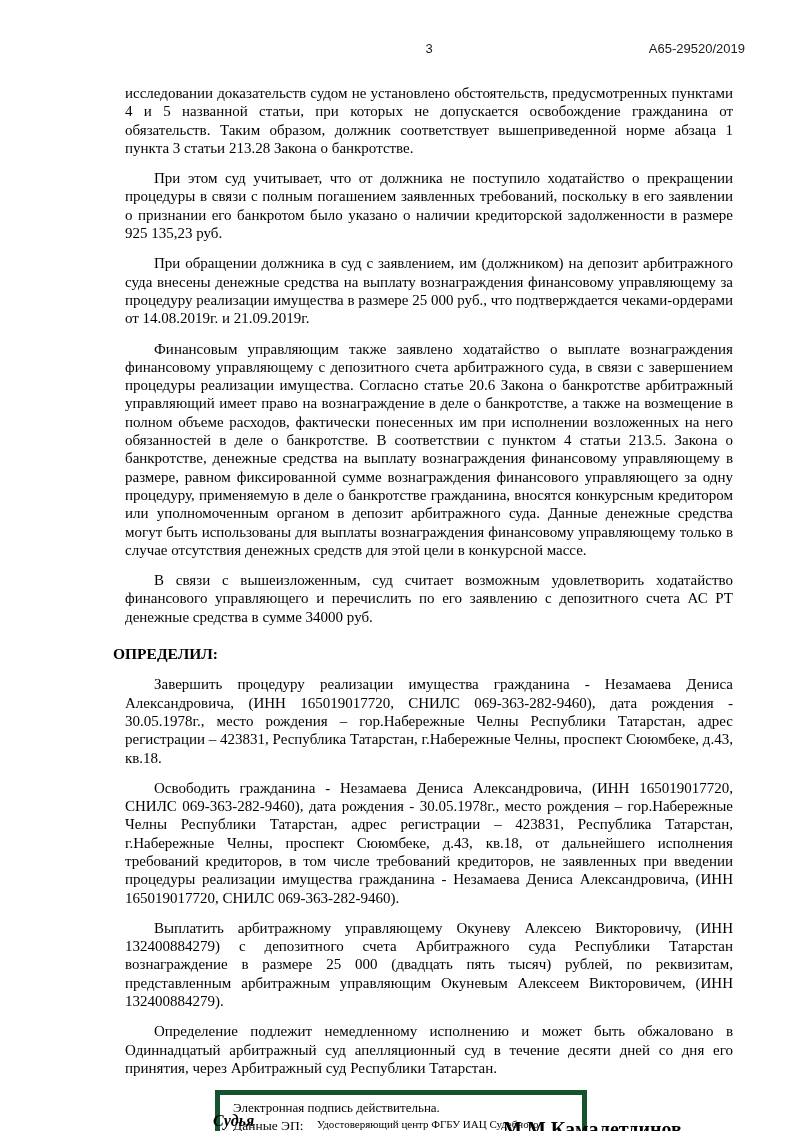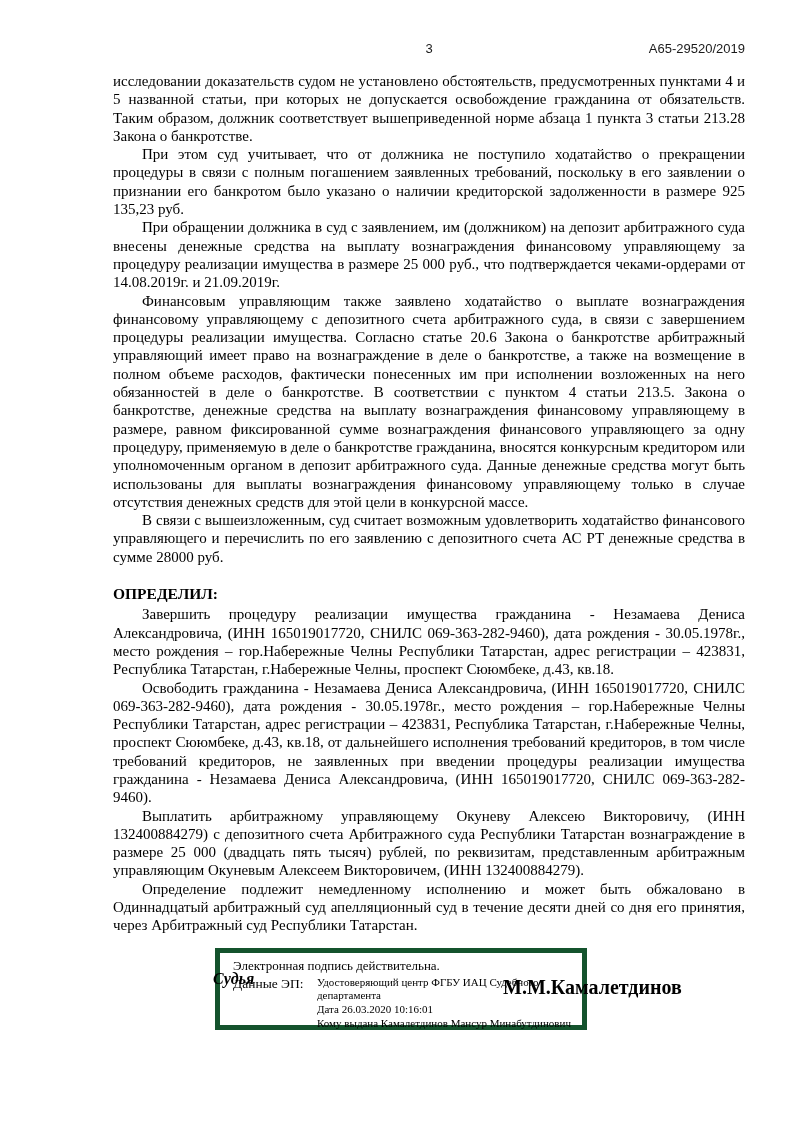--- a/index.html
+++ b/index.html
@@ -34,21 +34,21 @@
   .doc-body {
     position: absolute;
     left: 113px;
     top: 72px;
     width: 632px;
     font-size: 15px;
     line-height: 18.3px;
     text-align: justify;
     color: #000000;
   }
-  .doc-par { margin: 0; text-indent: 29px; }
+  .doc-par { margin: 12px; text-indent: 29px; }
   .doc-par.first { text-indent: 0; }
   .resolution-heading {
     font-weight: bold;
     text-align: left;
     text-indent: 0;
     font-size: 15.5px;
     margin: 19px 0 2px 0;
   }
   .signature-block {
     position: relative;
@@ -97,21 +97,21 @@
   <div class="page-header">
     <span class="page-number">3</span>
     <span class="case-number">А65-29520/2019</span>
   </div>
 
   <div class="doc-body">
     <p class="doc-par first">исследовании доказательств судом не установлено обстоятельств, предусмотренных пунктами 4 и 5 названной статьи, при которых не допускается освобождение гражданина от обязательств.  Таким образом, должник соответствует вышеприведенной норме абзаца 1 пункта 3 статьи 213.28 Закона о банкротстве.</p>
     <p class="doc-par">При этом суд учитывает, что от должника не поступило ходатайство о прекращении процедуры в связи с полным погашением заявленных требований, поскольку в его заявлении о признании его банкротом было указано о наличии кредиторской задолженности в размере 925 135,23 руб.</p>
     <p class="doc-par">При обращении должника в суд с заявлением, им (должником) на депозит арбитражного суда внесены денежные средства на выплату вознаграждения финансовому управляющему за процедуру реализации имущества в размере 25 000 руб., что подтверждается чеками-ордерами от 14.08.2019г. и 21.09.2019г.</p>
     <p class="doc-par">Финансовым управляющим также заявлено ходатайство о выплате вознаграждения финансовому управляющему с депозитного счета арбитражного суда, в связи с завершением процедуры реализации имущества. Согласно статье 20.6 Закона о банкротстве арбитражный управляющий имеет право на вознаграждение в деле о банкротстве, а также на возмещение в полном объеме расходов, фактически понесенных им при исполнении возложенных на него обязанностей в деле о банкротстве. В соответствии с пунктом 4 статьи 213.5. Закона о банкротстве, денежные средства на выплату вознаграждения финансовому управляющему в размере, равном фиксированной сумме вознаграждения финансового управляющего за одну процедуру, применяемую в деле о банкротстве гражданина, вносятся конкурсным кредитором или уполномоченным органом в депозит арбитражного суда. Данные денежные средства могут быть использованы для выплаты вознаграждения финансовому управляющему только в случае отсутствия денежных средств для этой цели в конкурсной массе.</p>
-    <p class="doc-par">В связи с вышеизложенным, суд считает возможным удовлетворить ходатайство финансового управляющего и перечислить по его заявлению с депозитного счета АС РТ денежные средства в сумме 28000 руб.</p>
+    <p class="doc-par">В связи с вышеизложенным, суд считает возможным удовлетворить ходатайство финансового управляющего и перечислить по его заявлению с депозитного счета АС РТ денежные средства в сумме 34000 руб.</p>
 
     <p class="doc-par resolution-heading">ОПРЕДЕЛИЛ:</p>
 
     <p class="doc-par">Завершить процедуру реализации имущества гражданина - Незамаева Дениса Александровича, (ИНН 165019017720, СНИЛС 069-363-282-9460), дата рождения - 30.05.1978г., место рождения – гор.Набережные Челны Республики Татарстан, адрес регистрации – 423831, Республика Татарстан, г.Набережные Челны, проспект Сююмбеке, д.43, кв.18.</p>
     <p class="doc-par">Освободить гражданина - Незамаева Дениса Александровича, (ИНН 165019017720, СНИЛС 069-363-282-9460), дата рождения - 30.05.1978г., место рождения – гор.Набережные Челны Республики Татарстан, адрес регистрации – 423831, Республика Татарстан, г.Набережные Челны, проспект Сююмбеке, д.43, кв.18, от дальнейшего исполнения требований кредиторов, в том числе требований кредиторов, не заявленных при введении процедуры реализации имущества гражданина - Незамаева Дениса Александровича, (ИНН 165019017720, СНИЛС 069-363-282-9460).</p>
     <p class="doc-par">Выплатить арбитражному управляющему Окуневу Алексею Викторовичу, (ИНН 132400884279) с депозитного счета Арбитражного суда Республики Татарстан вознаграждение в размере 25 000 (двадцать пять тысяч) рублей, по реквизитам, представленным арбитражным управляющим Окуневым Алексеем Викторовичем, (ИНН 132400884279).</p>
     <p class="doc-par">Определение подлежит немедленному исполнению и может быть обжаловано в Одиннадцатый арбитражный суд апелляционный суд в течение десяти дней со дня его принятия, через Арбитражный суд Республики Татарстан.</p>
 
     <div class="signature-block">
       <div class="stamp-box">

